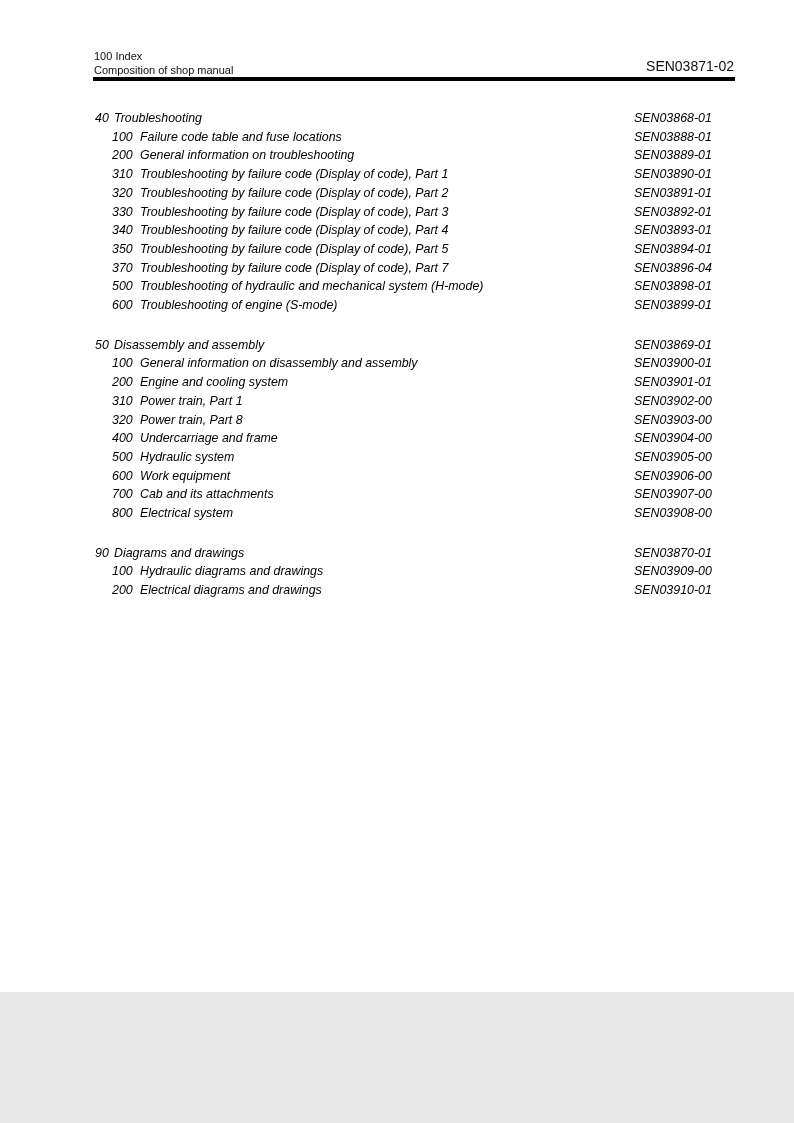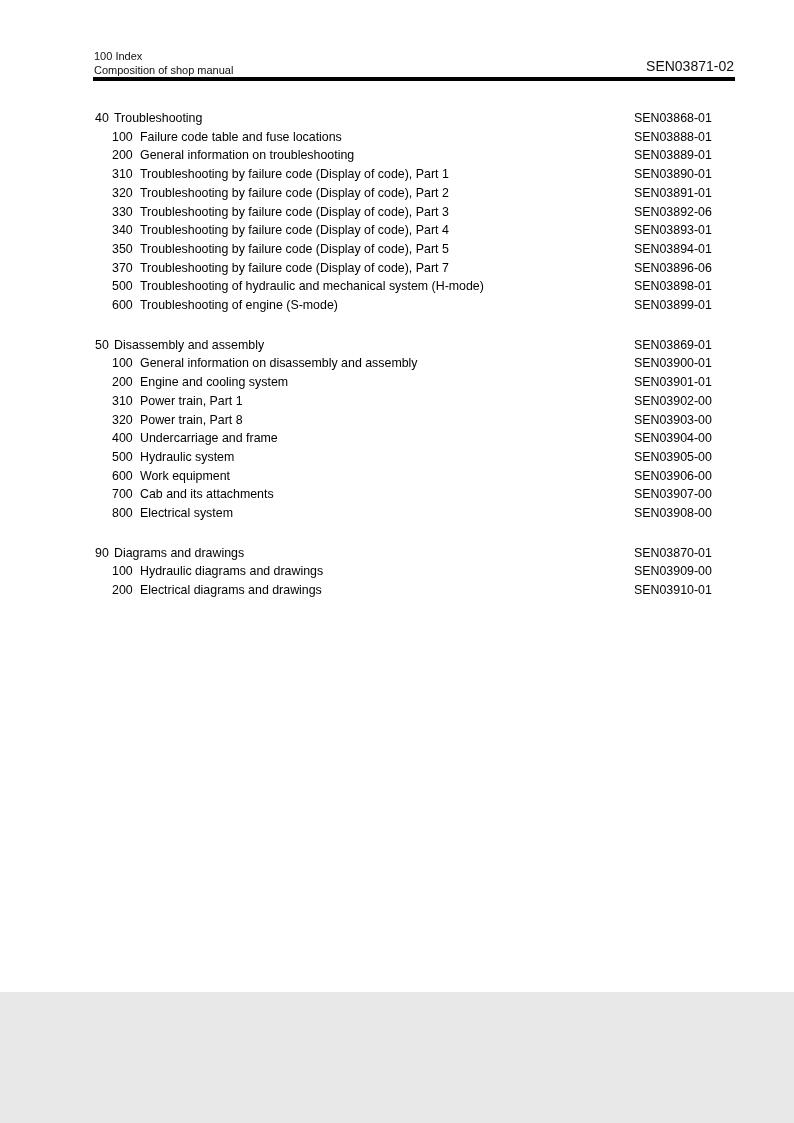--- a/index.html
+++ b/index.html
@@ -49,20 +49,21 @@
     width: 642px;
     z-index: 1;
   }
   .section + .section { margin-top: 21px; }
   .row {
     position: relative;
     font-size: 12.4px;
     line-height: 18.7px;
     white-space: nowrap;
     color: #000;
+    font-style: italic;
   }
   .row .sen {
     position: absolute;
     left: 539px;
     top: 0;
   }
   .section-row .code { display: inline-block; width: 19px; }
   .item-row { padding-left: 17px; }
   .item-row .code { display: inline-block; width: 28px; }
 
@@ -117,24 +118,24 @@
   <div class="header-doc-code">SEN03871-02</div>
   <div class="rule-top"></div>
 
   <div class="toc">
       <div class="section">
         <div class="row section-row"><span class="code">40</span><span class="title">Troubleshooting</span><span class="sen">SEN03868-01</span></div>
         <div class="row item-row"><span class="code">100</span><span class="title">Failure code table and fuse locations</span><span class="sen">SEN03888-01</span></div>
         <div class="row item-row"><span class="code">200</span><span class="title">General information on troubleshooting</span><span class="sen">SEN03889-01</span></div>
         <div class="row item-row"><span class="code">310</span><span class="title">Troubleshooting by failure code (Display of code), Part 1</span><span class="sen">SEN03890-01</span></div>
         <div class="row item-row"><span class="code">320</span><span class="title">Troubleshooting by failure code (Display of code), Part 2</span><span class="sen">SEN03891-01</span></div>
-        <div class="row item-row"><span class="code">330</span><span class="title">Troubleshooting by failure code (Display of code), Part 3</span><span class="sen">SEN03892-06</span></div>
+        <div class="row item-row"><span class="code">330</span><span class="title">Troubleshooting by failure code (Display of code), Part 3</span><span class="sen">SEN03892-01</span></div>
         <div class="row item-row"><span class="code">340</span><span class="title">Troubleshooting by failure code (Display of code), Part 4</span><span class="sen">SEN03893-01</span></div>
         <div class="row item-row"><span class="code">350</span><span class="title">Troubleshooting by failure code (Display of code), Part 5</span><span class="sen">SEN03894-01</span></div>
-        <div class="row item-row"><span class="code">370</span><span class="title">Troubleshooting by failure code (Display of code), Part 7</span><span class="sen">SEN03896-06</span></div>
+        <div class="row item-row"><span class="code">370</span><span class="title">Troubleshooting by failure code (Display of code), Part 7</span><span class="sen">SEN03896-04</span></div>
         <div class="row item-row"><span class="code">500</span><span class="title">Troubleshooting of hydraulic and mechanical system (H-mode)</span><span class="sen">SEN03898-01</span></div>
         <div class="row item-row"><span class="code">600</span><span class="title">Troubleshooting of engine (S-mode)</span><span class="sen">SEN03899-01</span></div>
       </div>
       <div class="section">
         <div class="row section-row"><span class="code">50</span><span class="title">Disassembly and assembly</span><span class="sen">SEN03869-01</span></div>
         <div class="row item-row"><span class="code">100</span><span class="title">General information on disassembly and assembly</span><span class="sen">SEN03900-01</span></div>
         <div class="row item-row"><span class="code">200</span><span class="title">Engine and cooling system</span><span class="sen">SEN03901-01</span></div>
         <div class="row item-row"><span class="code">310</span><span class="title">Power train, Part 1</span><span class="sen">SEN03902-00</span></div>
         <div class="row item-row"><span class="code">320</span><span class="title">Power train, Part 8</span><span class="sen">SEN03903-00</span></div>
         <div class="row item-row"><span class="code">400</span><span class="title">Undercarriage and frame</span><span class="sen">SEN03904-00</span></div>

